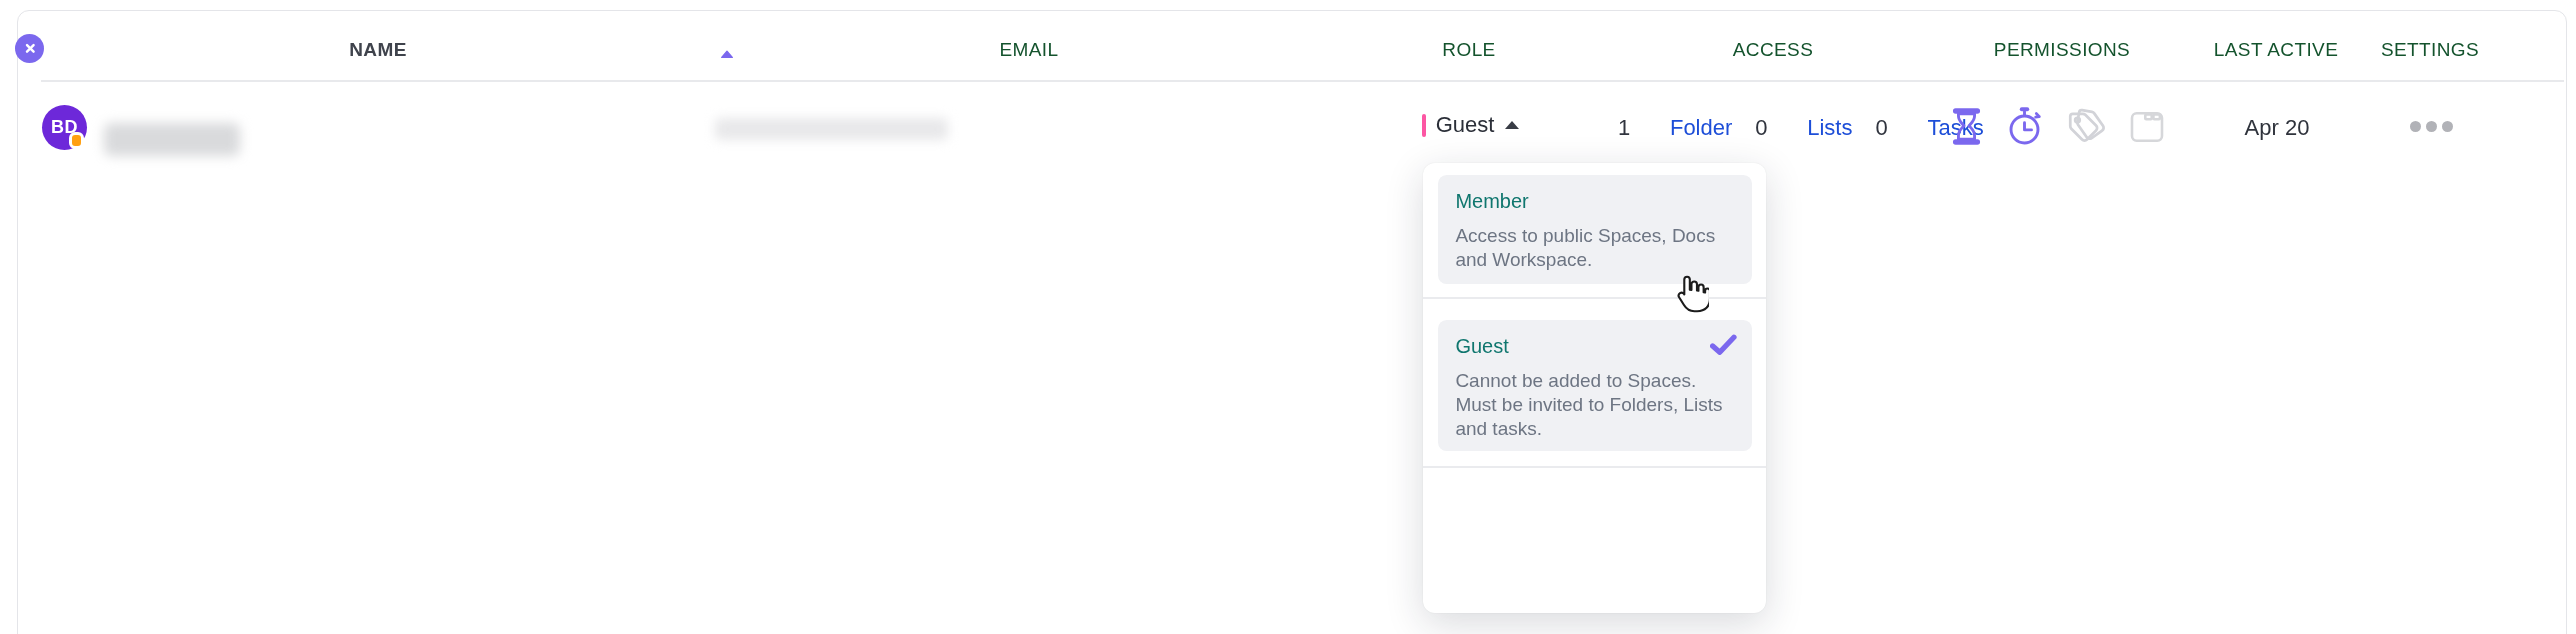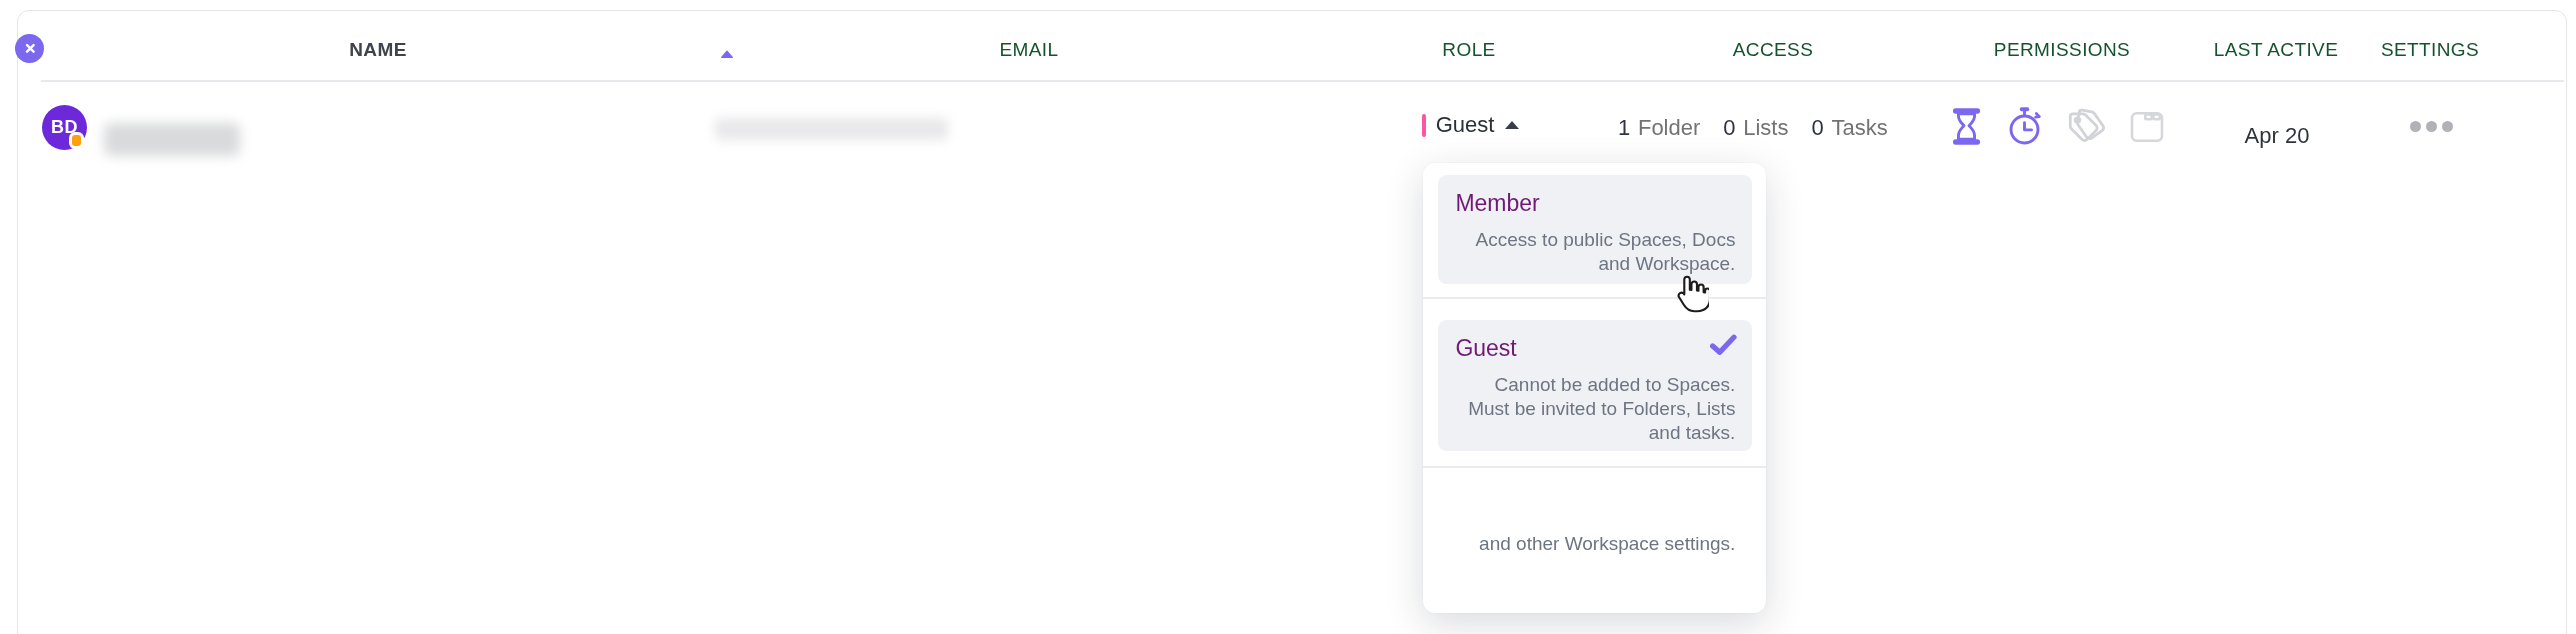--- a/index.html
+++ b/index.html
@@ -112,34 +112,33 @@
   }
   .access-cell {
     position: absolute;
     left: 1618px; top: 115px;
     display: flex; gap: 23px;
     font-size: 22px;
     white-space: nowrap;
   }
   .access-item { display: flex; gap: 7.7px; background: none; border: none; cursor: pointer; font-family: "Liberation Sans", sans-serif; font-size: 22px; }
   .access-count { color: #30343e; }
-  .access-label { color: #737373; }
+  .access-label { color: #1d4ed8; margin-left: 32px; }
   .perm-icons {
     position: absolute;
     left: 1951px; top: 106px;
     display: flex; align-items: center; gap: 21.5px;
   }
   .perm-btn { background: none; border: none; cursor: pointer; padding: 0; display: flex; }
   .last-active {
     position: absolute;
     left: 2277px; top: 115px;
     transform: translateX(-50%);
     font-size: 22px; color: #2f333c;
     white-space: nowrap;
-    margin-top: 8px;
   }
   .dots-btn {
     position: absolute;
     left: 2410px; top: 121px;
     display: flex; gap: 5.1px;
     background: none; border: none; cursor: pointer;
   }
   .dot { width: 11px; height: 11px; border-radius: 50%; background: #b1b2b7; }
   
   .dropdown {
@@ -159,22 +158,22 @@
     text-align: left;
     border: none;
     background: transparent;
     cursor: pointer;
     font-family: "Liberation Sans", sans-serif;
   }
   .dd-option.shaded { background: #f0f1f4; }
   .dd-opt-1 { top: 12px;  height: 109px; }
   .dd-opt-2 { top: 157px; height: 131px; }
   .dd-opt-3 { top: 317px; height: 121px; padding-top: 22px; }
-  .dd-title { font-size: 23px; color: #701a75; margin-bottom: 11px; }
-  .dd-desc  { font-size: 19px; line-height: 24px; color: #6d7583; text-align: right; }
+  .dd-title { font-size: 20px; color: #0f766e; margin-bottom: 11px; }
+  .dd-desc  { font-size: 19px; line-height: 24px; color: #6d7583; }
   .dd-desc span { display: block; white-space: nowrap; }
   .dd-divider {
     position: absolute;
     left: 0; width: 343px; height: 1.7px;
     background: #eaebee;
   }
   .dd-div-1 { top: 134px; }
   .dd-div-2 { top: 303px; }
   .dd-check { position: absolute; right: 15.4px; top: 13.7px; }
   .cursor-hand {
@@ -303,21 +302,20 @@
       </div>
       <span class="dd-check">
         <svg width="26.6" height="21.5" viewBox="0 0 30 24">
             <path d="M3 13.5 L11 20.5 L27 3.5" fill="none" stroke="#7b68ee" stroke-width="6" stroke-linecap="round" stroke-linejoin="round"></path>
           </svg>
       </span>
     </button>
     <div class="dd-divider dd-div-2"></div>
     <button class="dd-option dd-opt-3">
       <div class="dd-desc">
-        <span>and other Workspace settings.</span>
       </div>
     </button>
   </div>
 
   <span class="cursor-hand">
     <svg width="39" height="43" viewBox="0 0 24 26">
       <path d="M8.8 14.2 V5 a1.7 1.7 0 0 1 3.4 0 v6.3 l1 0.12 V7.9 a1.7 1.7 0 0 1 3.4 0 v3.9 l0.9 0.15 V9.7 a1.6 1.6 0 0 1 3.2 0 v3.1 l0.9 0.2 v-1 a1.5 1.5 0 0 1 3 0 v4.7 c0 4.8 -3 7.8 -7.9 7.8 h-1.7 c-3 0 -4.8 -1.2 -6.4 -3.8 l-3 -4.8 c-0.55 -0.9 -0.3 -1.9 0.55 -2.45 c0.8 -0.5 1.8 -0.35 2.45 0.4 z" fill="#ffffff" stroke="#1c1c1c" stroke-width="1.3" stroke-linejoin="round"></path>
     </svg>
   </span>
 </div>

